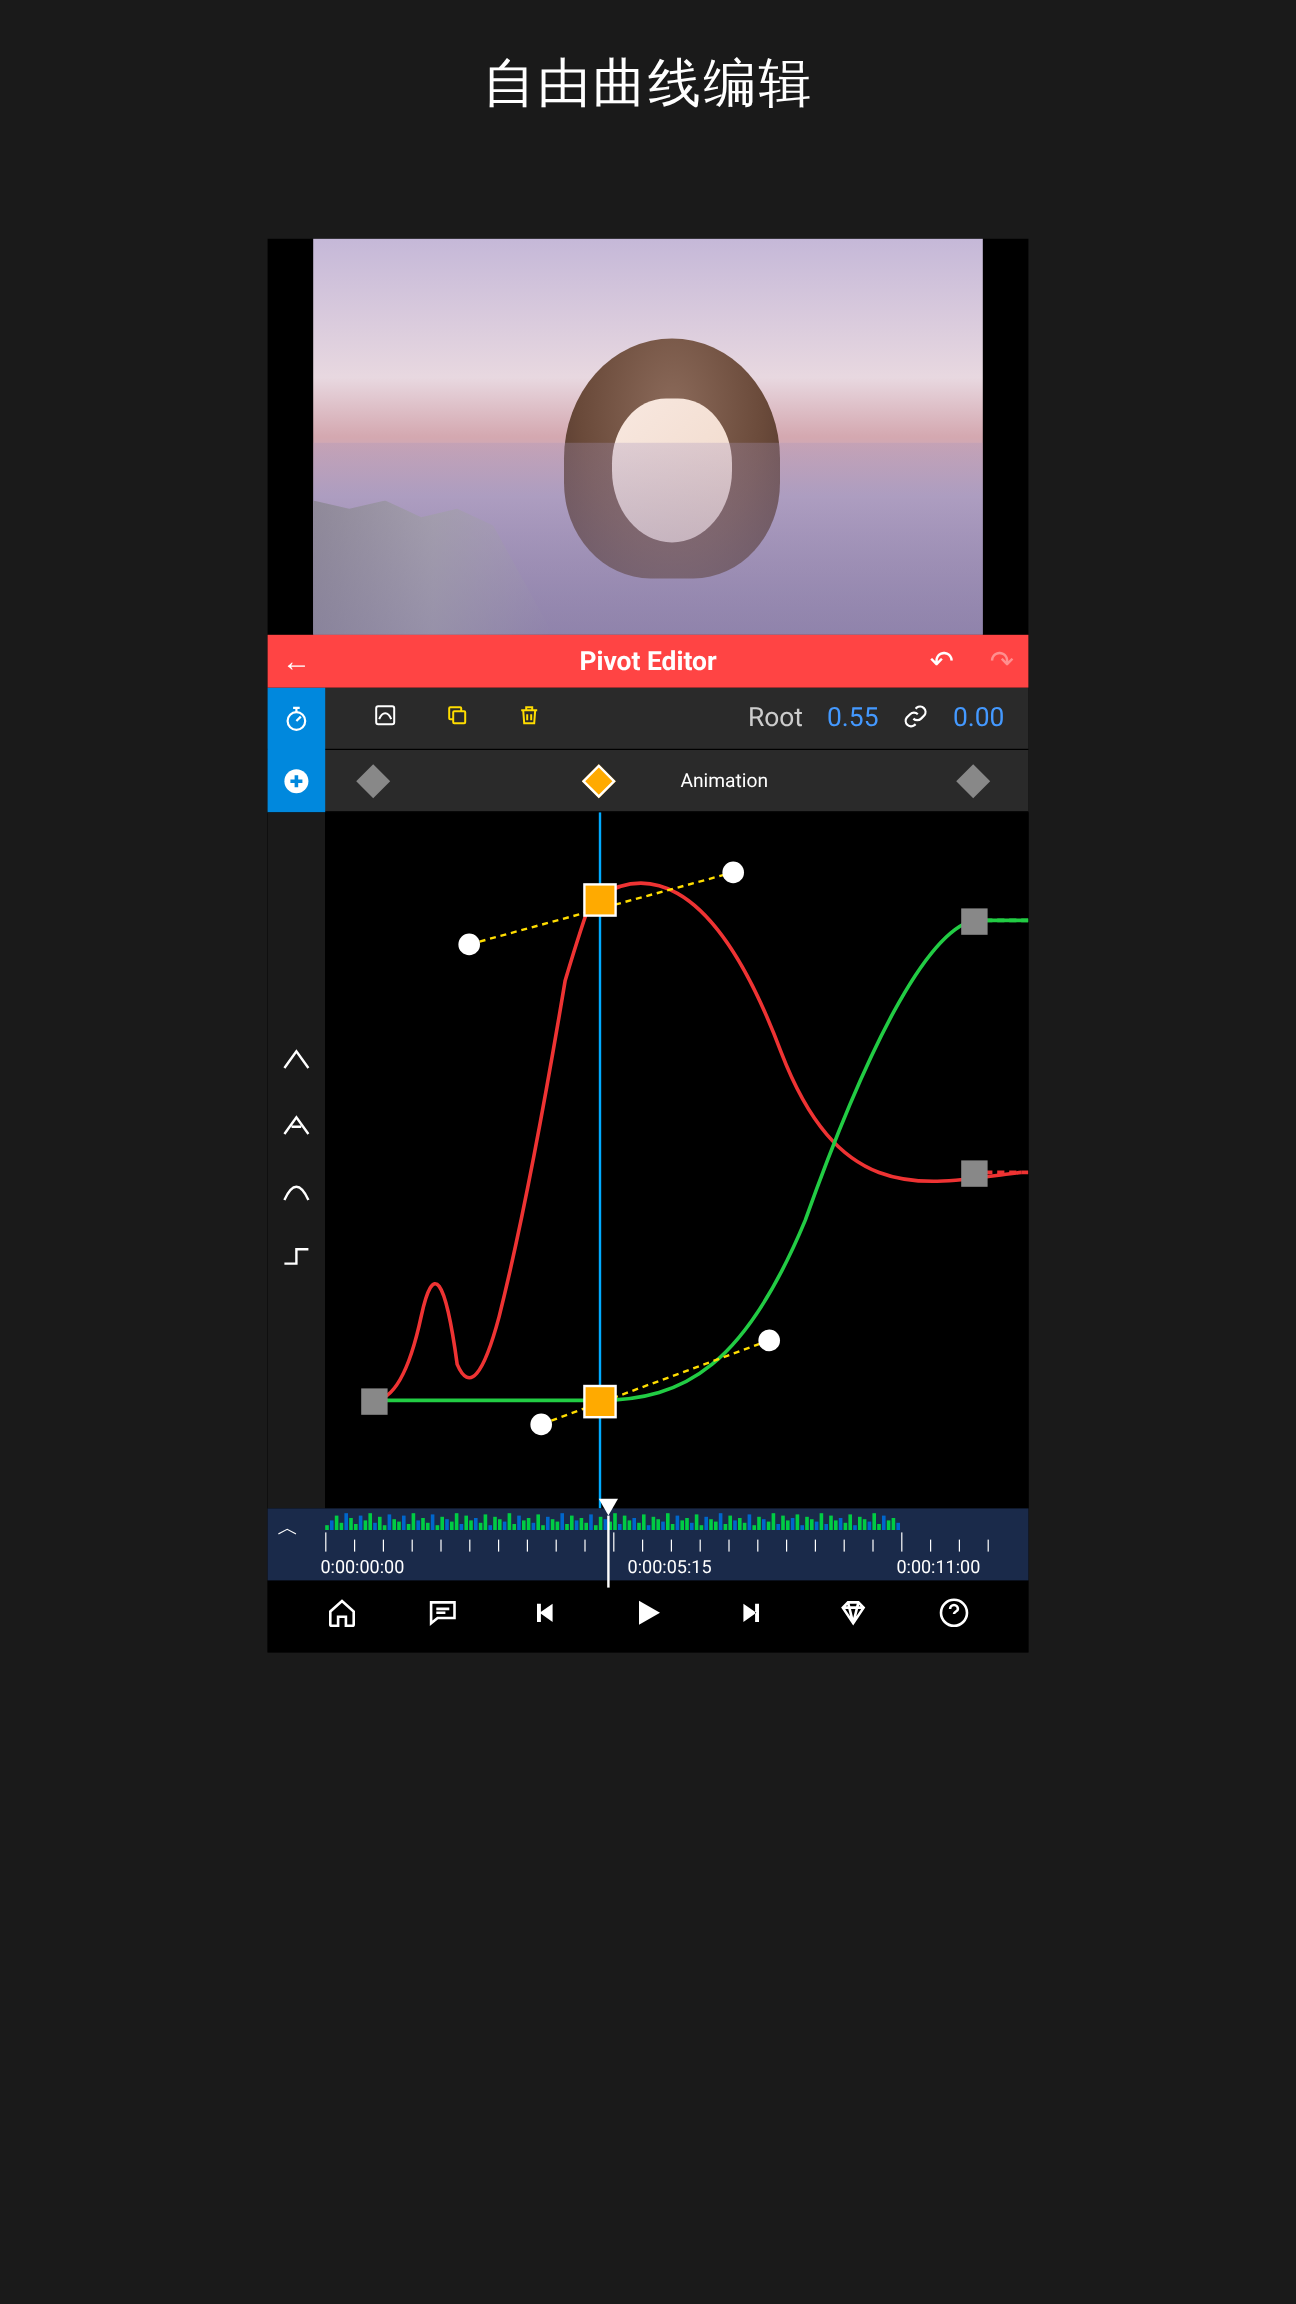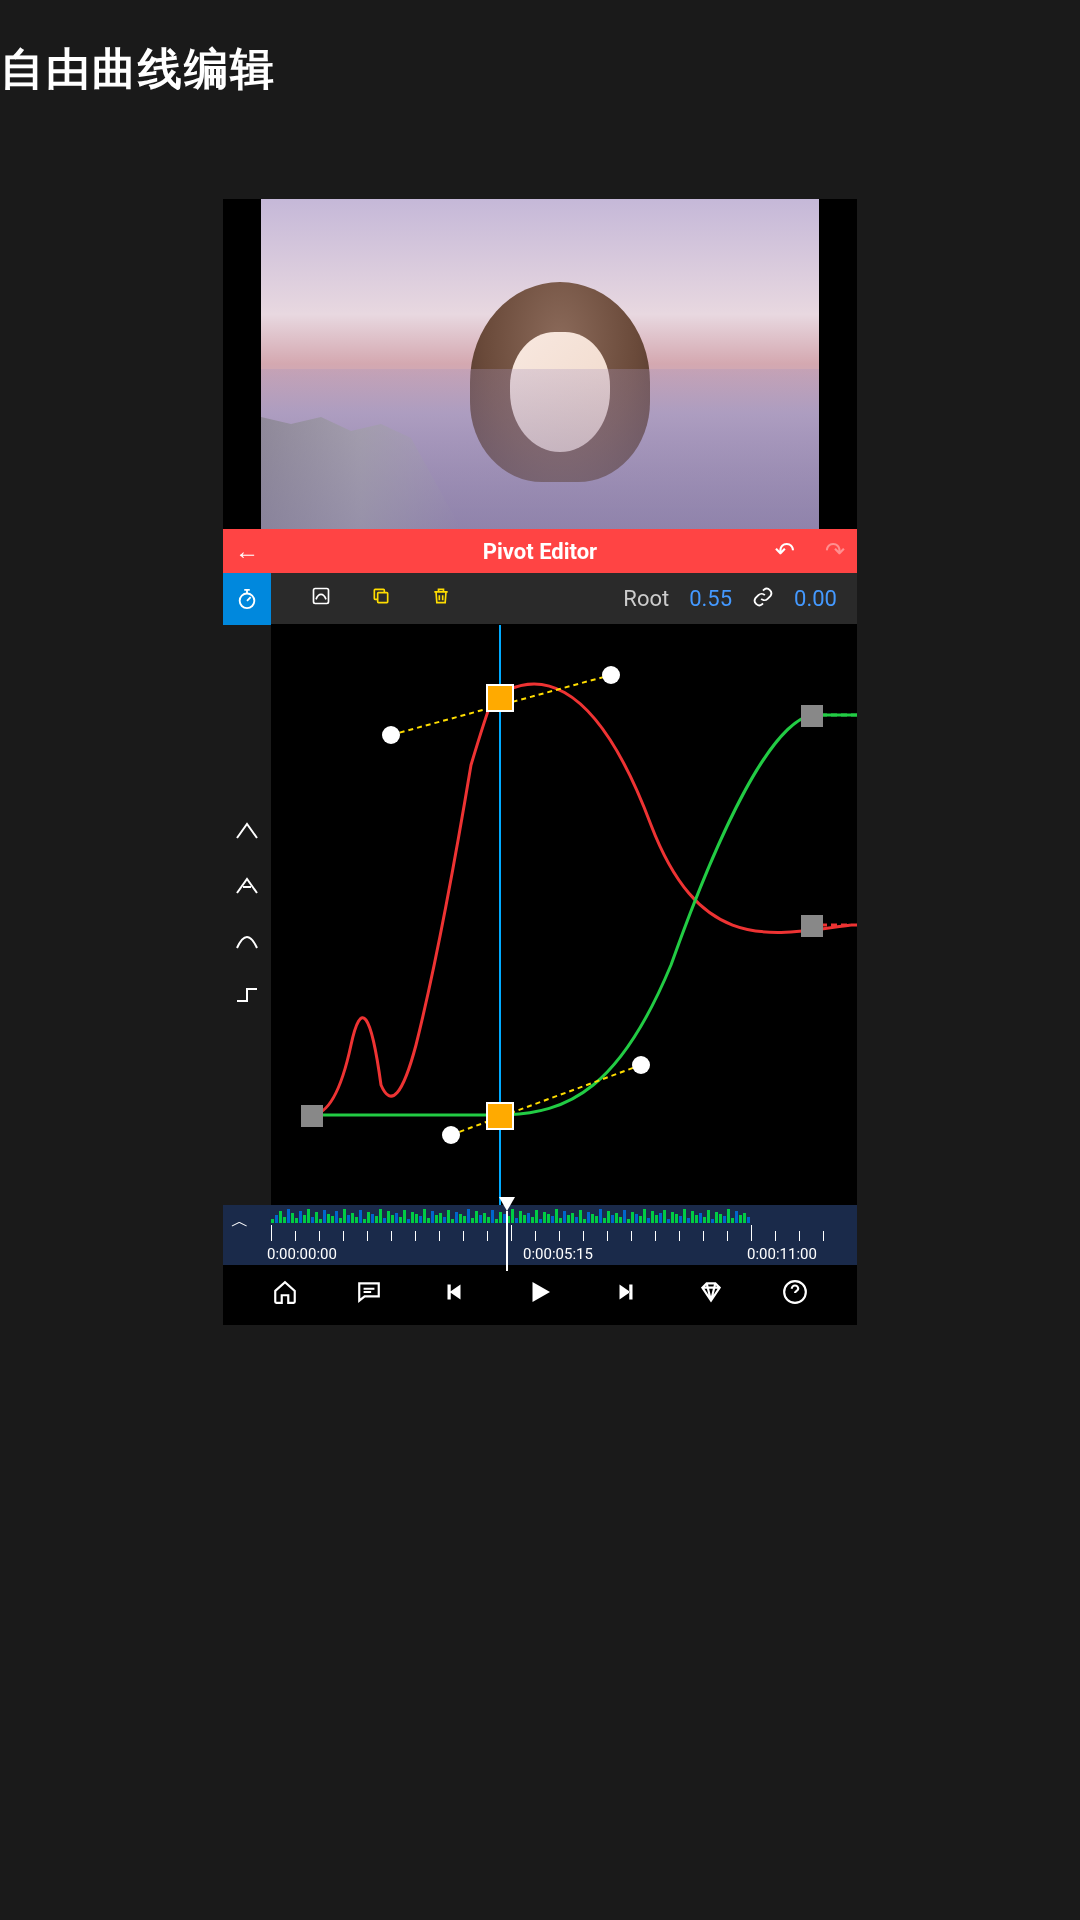--- a/index.html
+++ b/index.html
@@ -1,17 +1,17 @@
 <!DOCTYPE html>
 <html><head>
 <meta charset="utf-8">
 <style>
 *{margin:0;padding:0;box-sizing:border-box;font-family:-apple-system,BlinkMacSystemFont,"Segoe UI",Roboto,sans-serif}
 body{background:#1a1a1a;width:1080px;height:1920px;overflow:hidden;color:#fff}
-.page-title{font-size:44px;font-weight:700;padding:40px 0 60px;letter-spacing:2px}
+.page-title{text-align:center;font-size:44px;font-weight:400;padding:40px 0 60px;letter-spacing:2px}
 .device-frame{width:634px;margin:0 auto;background:#000;position:relative}
 .preview{width:558px;height:330px;margin:40px auto 0;background:linear-gradient(180deg,#c5b8d8 0%,#e8d8e0 35%,#d4a8b0 50%,#b8a8c8 65%,#9888b0 100%);position:relative;overflow:hidden}
 .preview::before{content:"";position:absolute;left:0;bottom:0;width:200px;height:140px;background:linear-gradient(90deg,#888 0%,#aaa 50%,transparent 100%);clip-path:polygon(0 100%,0 20%,15% 25%,30% 20%,45% 30%,60% 25%,75% 35%,100% 100%)}
 .preview::after{content:"";position:absolute;bottom:0;left:0;right:0;height:160px;background:linear-gradient(180deg,rgba(168,148,188,0.3) 0%,rgba(138,128,168,0.6) 100%)}
 .person{position:absolute;left:50%;top:25%;transform:translateX(-40%);width:200px;height:250px}
 .hair{position:absolute;top:0;left:10px;width:180px;height:200px;background:radial-gradient(ellipse at 50% 30%,#8b6a5a 0%,#6a4a3a 60%,#4a3028 100%);border-radius:50% 50% 40% 40%}
 .face{position:absolute;top:50px;left:50px;width:100px;height:120px;background:linear-gradient(135deg,#f8e8e0 0%,#f0d8c8 100%);border-radius:45% 45% 50% 50%}
 .breadcrumb{font-size:18px;color:#fff;padding:8px 4px;background:#000}
 .editor-header{background:#ff4444;height:44px;display:flex;align-items:center;padding:0 12px;position:relative}
 .editor-header .back{color:#fff;font-size:24px;margin-right:20px}
@@ -112,20 +112,36 @@
       <span class="val">0.55</span>
       <span>
         <svg width="22" height="22" viewBox="0 0 24 24" fill="none" stroke="#fff" stroke-width="2">
             <path d="M10 14a5 5 0 007 0l3-3a5 5 0 00-7-7l-1 1M14 10a5 5 0 00-7 0l-3 3a5 5 0 007 7l1-1"></path>
           </svg>
       </span>
       <span class="val">0.00</span>
     </div>
   </div>
 
+  <div class="keyframe-row">
+    <div class="sidebar-col" style="height:52px">
+      <div class="icon">
+        <svg width="24" height="24" viewBox="0 0 24 24">
+            <circle cx="12" cy="12" r="10" fill="#fff"></circle>
+            <path d="M12 7v10M7 12h10" stroke="#0088dd" stroke-width="3"></path>
+          </svg>
+      </div>
+    </div>
+    <div class="keyframe-track">
+      <div class="diamond" style="left:30px"></div>
+      <div class="diamond active" style="left:218px"></div>
+      <span class="keyframe-label">Animation</span>
+      <div class="diamond" style="left:530px"></div>
+    </div>
+  </div>
 
   <div class="editor-body">
     <div class="left-tools">
       <span class="tool">
         <svg width="24" height="20" viewBox="0 0 24 20" fill="none" stroke="#fff" stroke-width="2">
             <path d="M2 18L12 4L22 18"></path>
           </svg>
       </span>
       <span class="tool">
         <svg width="24" height="20" viewBox="0 0 24 20" fill="none" stroke="#fff" stroke-width="2">

